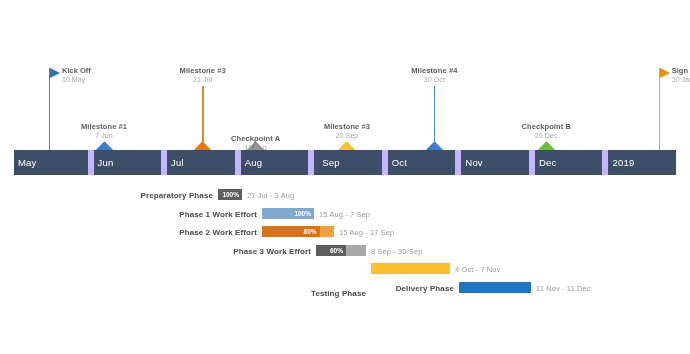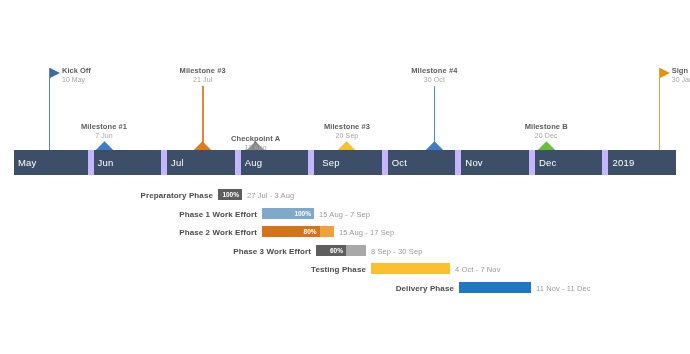--- a/index.html
+++ b/index.html
@@ -220,21 +220,21 @@
         <div class="ms-diamond" style="background: rgb(63, 126, 196);"></div>
         <div class="ms-label" style="top: -1px;">
           <div class="ms-title">Milestone #4</div>
           <div class="ms-date">30 Oct</div>
         </div>
       </div>
       <div class="milestone" style="left: 546.248px; top: 124px; height: 26px;">
         <div class="ms-stem" style="height: 8px; top: 18px; background: rgb(106, 191, 58); opacity: 0.9;"></div>
         <div class="ms-diamond" style="background: rgb(106, 191, 58);"></div>
         <div class="ms-label" style="top: -1px;">
-          <div class="ms-title">Milestone B</div>
+          <div class="ms-title">Checkpoint B</div>
           <div class="ms-date">20 Dec</div>
         </div>
       </div>
       <div class="flag" style="left: 658.788px; top: 68px; height: 82px;">
         <div class="flag-pole" style="height: 82px; background: rgb(232, 144, 12); opacity: 0.85;"></div>
         <div class="flag-banner" style="border-left-color: rgb(232, 144, 12); top: 0px;"></div>
         <div class="flag-label" style="top: -1px;">
           <div class="flag-title">Sign Off</div>
           <div class="flag-date">30 Jan</div>
         </div>
@@ -279,21 +279,21 @@
       </div>
       <div class="task-row" style="top: 244.5px;">
         <div class="task-label" style="left: 156px; width: 155px;">Phase 3 Work Effort</div>
         <div class="task-bar" style="left: 316px; width: 50px; background: rgb(168, 168, 168);">
           <div class="task-progress" style="width: 30px; background: rgb(94, 94, 94);"></div>
           <div class="task-pct" style="left: 0px; width: 30px;">60%</div>
         </div>
         <div class="task-dates" style="left: 371px;">8 Sep - 30 Sep</div>
       </div>
       <div class="task-row" style="top: 263px;">
-        <div class="task-label" style="left: 211px; width: 155px;">Testing Phase</div>
+        <div class="task-label" style="left: 211px; width: 155px; margin-top: 24px;">Testing Phase</div>
         <div class="task-bar" style="left: 371px; width: 79px; background: rgb(251, 192, 45);"></div>
         <div class="task-dates" style="left: 455px;">4 Oct - 7 Nov</div>
       </div>
       <div class="task-row" style="top: 281.5px;">
         <div class="task-label" style="left: 299px; width: 155px;">Delivery Phase</div>
         <div class="task-bar" style="left: 459px; width: 72px; background: rgb(31, 119, 196);"></div>
         <div class="task-dates" style="left: 536px;">11 Nov - 11 Dec</div>
       </div>
     </div>
 

